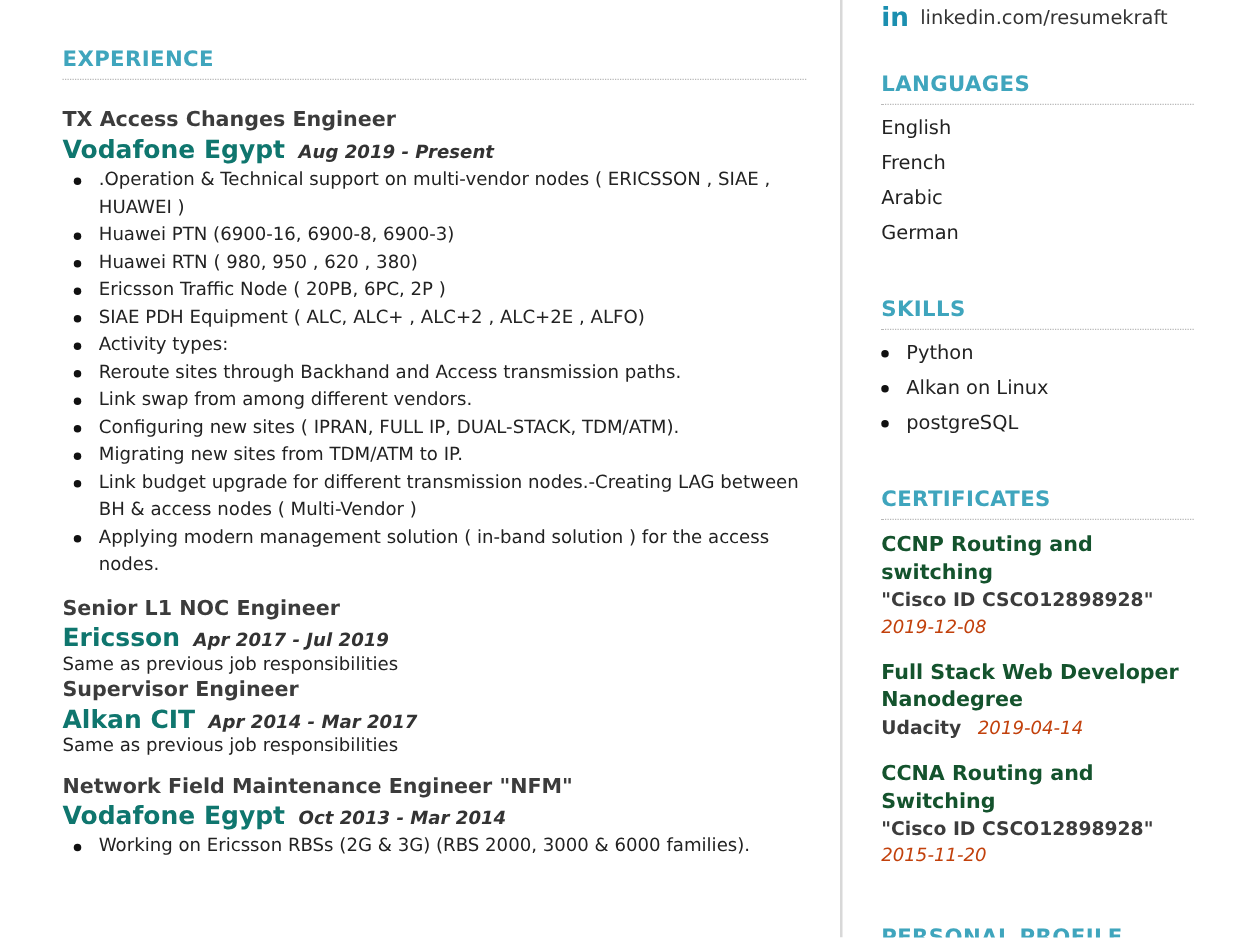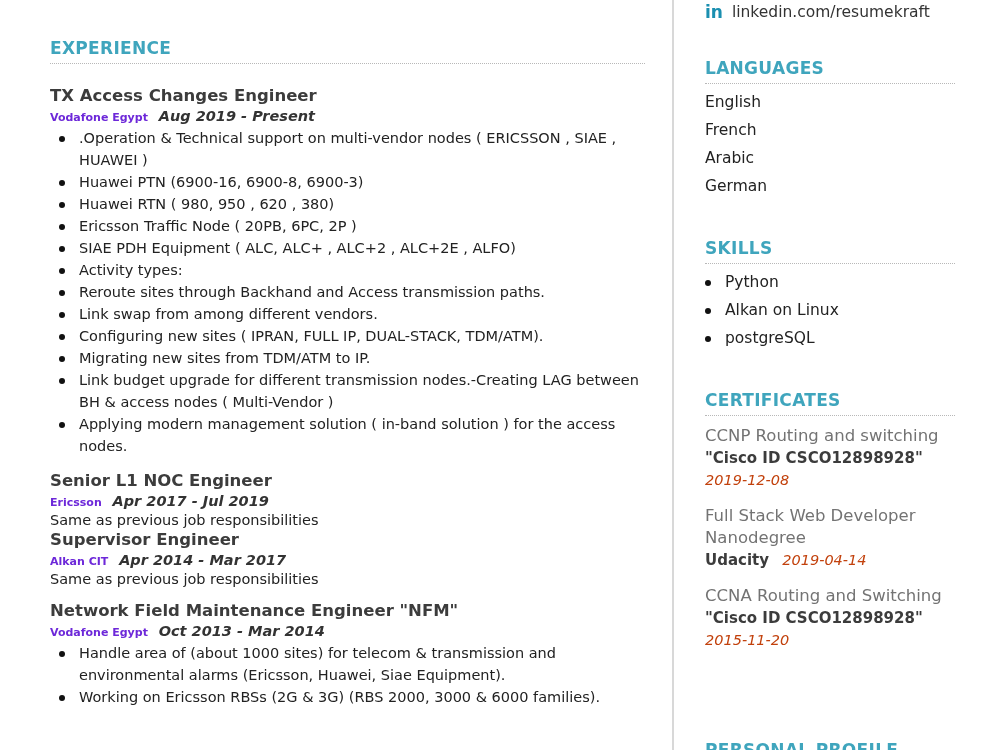--- a/index.html
+++ b/index.html
@@ -20,40 +20,40 @@
 
   .section-title {
     color:#3fa5bd; font-weight:bold; font-size:17px; letter-spacing:0.3px;
     font-family:"DejaVu Sans", sans-serif;
   }
   .rule { border-bottom:1.5px dotted #b8b8b8; margin-top:5px; }
 
   .job { margin-top:22px; }
   .job-title { font-weight:bold; font-size:16.5px; color:#3c3c3c; }
   .job-meta { font-size:15px; color:#333; margin-top:2px; }
-  .job-company { font-weight:bold; color:#6d28d9; font-size:11px; }
+  .job-company { font-weight:bold; color:#0f766e; font-size:20px; }
   .job-date { font-style:italic; margin-left:6px; font-size:14.5px;font-weight:bold; }
   .job-desc { font-size:14.5px; margin-top:2px; color:#222; }
   ul.bul { margin:2px 0 0 0; padding:0 0 0 29px; list-style:none; }
   ul.bul li { position:relative; font-size:14.5px; line-height:22px; color:#222; }
   ul.bul li::before {
     content:""; position:absolute; left:-20px; top:9px; width:6px; height:6px;
     border-radius:50%; background:#111;
   }
 
   .linkedin { position:absolute; top:2px; left:0; font-size:15.5px; color:#333; display:flex; align-items:center; }
-  .li-icon { color:#1b8fb0; font-weight:bold; font-size:17px; margin-right:9px; font-family:"DejaVu Sans", sans-serif; }
+  .li-icon { color:#1b8fb0; font-weight:bold; font-size:21px; margin-right:9px; font-family:"DejaVu Sans", sans-serif; }
 
   .lang { font-size:15.5px; color:#222; line-height:28px; }
   .skills { margin:4px 0 0 0; padding:0 0 0 20px; list-style:none; }
   .skills li { position:relative; font-size:15.5px; line-height:28px; }
   .skills li::before { content:""; position:absolute; left:-20px; top:12px; width:6px; height:6px; border-radius:50%; background:#111; }
 
   .cert { margin-top:9px; }
-  .cert-name { font-weight:normal; font-size:16.5px; color:#737373; line-height:22px; }
+  .cert-name { font-weight:bold; font-size:16.5px; color:#14532d; line-height:22px; }
   .cert-issuer { font-weight:bold; font-size:15px; color:#3c3c3c; line-height:22px; }
   .cert-date { font-style:italic; font-size:14.5px; color:#c2410c; line-height:22px; }
   .cert-date.inline { margin-left:8px; font-weight:normal; }
 </style>
 </head>
 <body>
 
 <div class="topcut"></div>
 <div class="divider"></div>
 
@@ -102,21 +102,20 @@
       <div class="job-desc">Same as previous job responsibilities</div>
     </div>
 
     <div class="job" style="margin-top:14px">
       <div class="job-title">Network Field Maintenance Engineer "NFM"</div>
       <div class="job-meta">
         <span class="job-company">Vodafone Egypt</span>
         <span class="job-date">Oct 2013 - Mar 2014</span>
       </div>
       <ul class="bul">
-        <li>Handle area of (about 1000 sites) for telecom &amp; transmission and environmental alarms (Ericsson, Huawei, Siae Equipment).</li>
         <li>Working on Ericsson RBSs (2G &amp; 3G) (RBS 2000, 3000 &amp; 6000 families).</li>
       </ul>
     </div>
   </div>
 </div>
 
 <div class="side">
   <div class="linkedin">
     <span class="li-icon">in</span>
     <span>linkedin.com/resumekraft</span>

